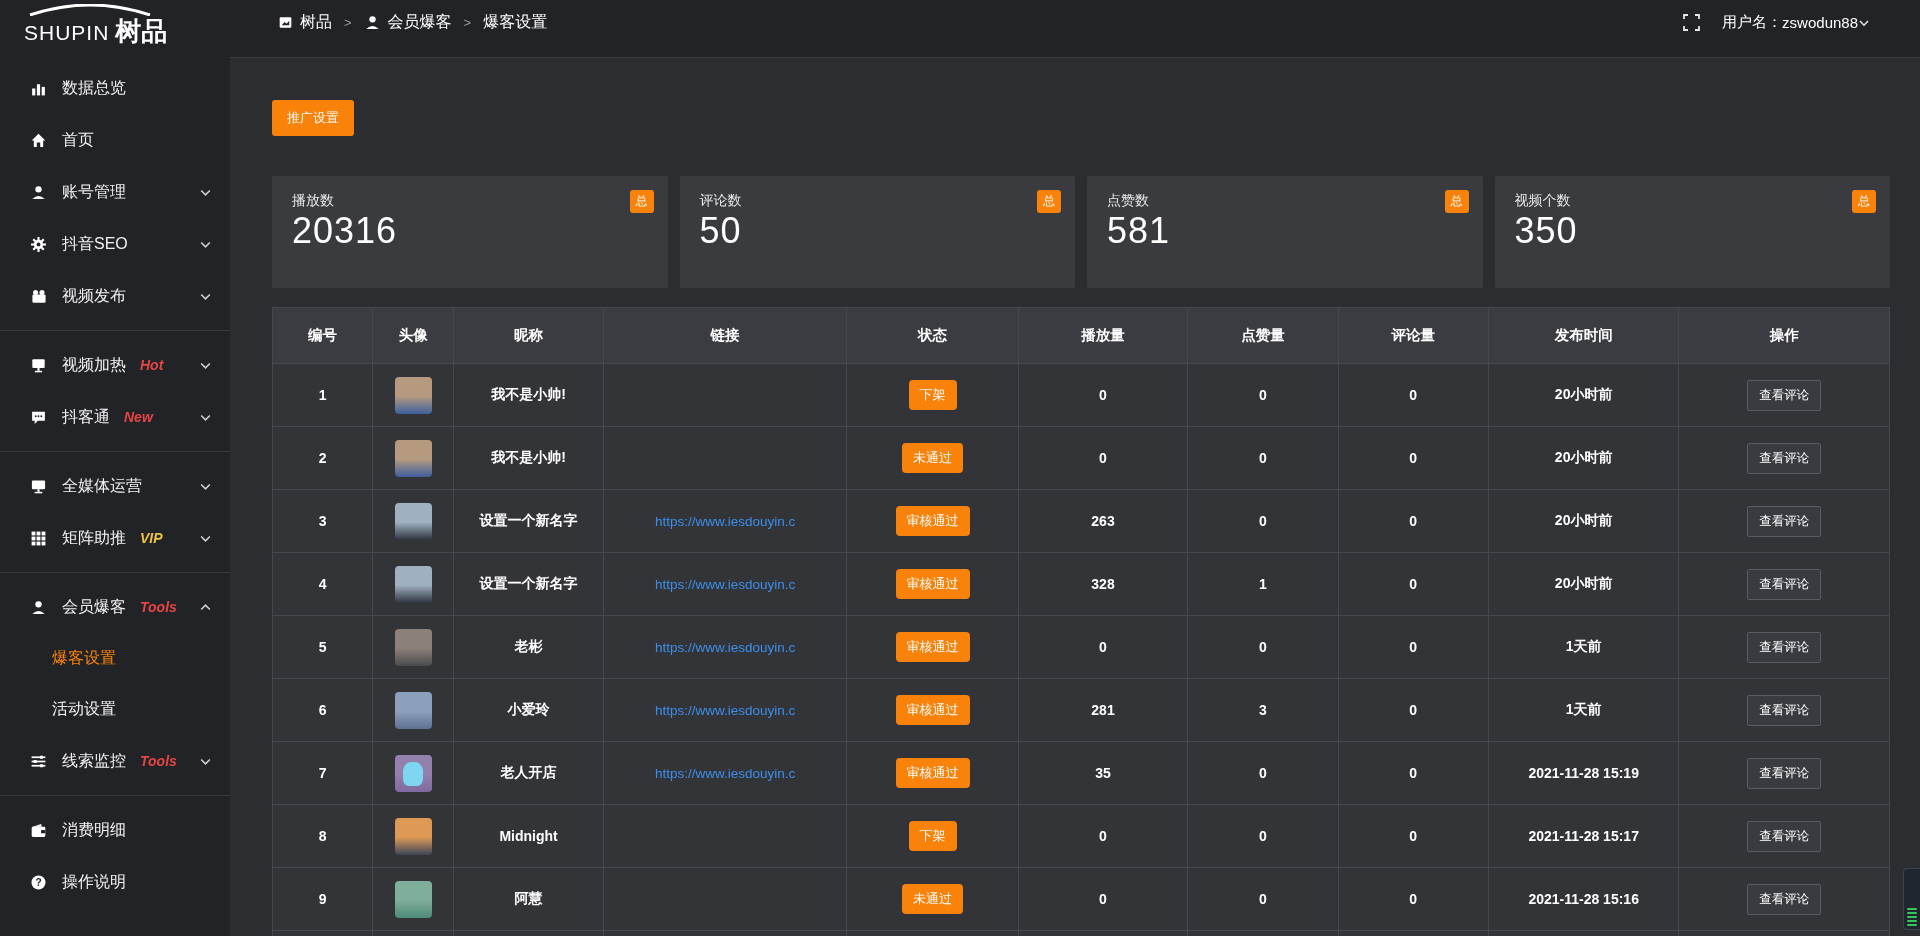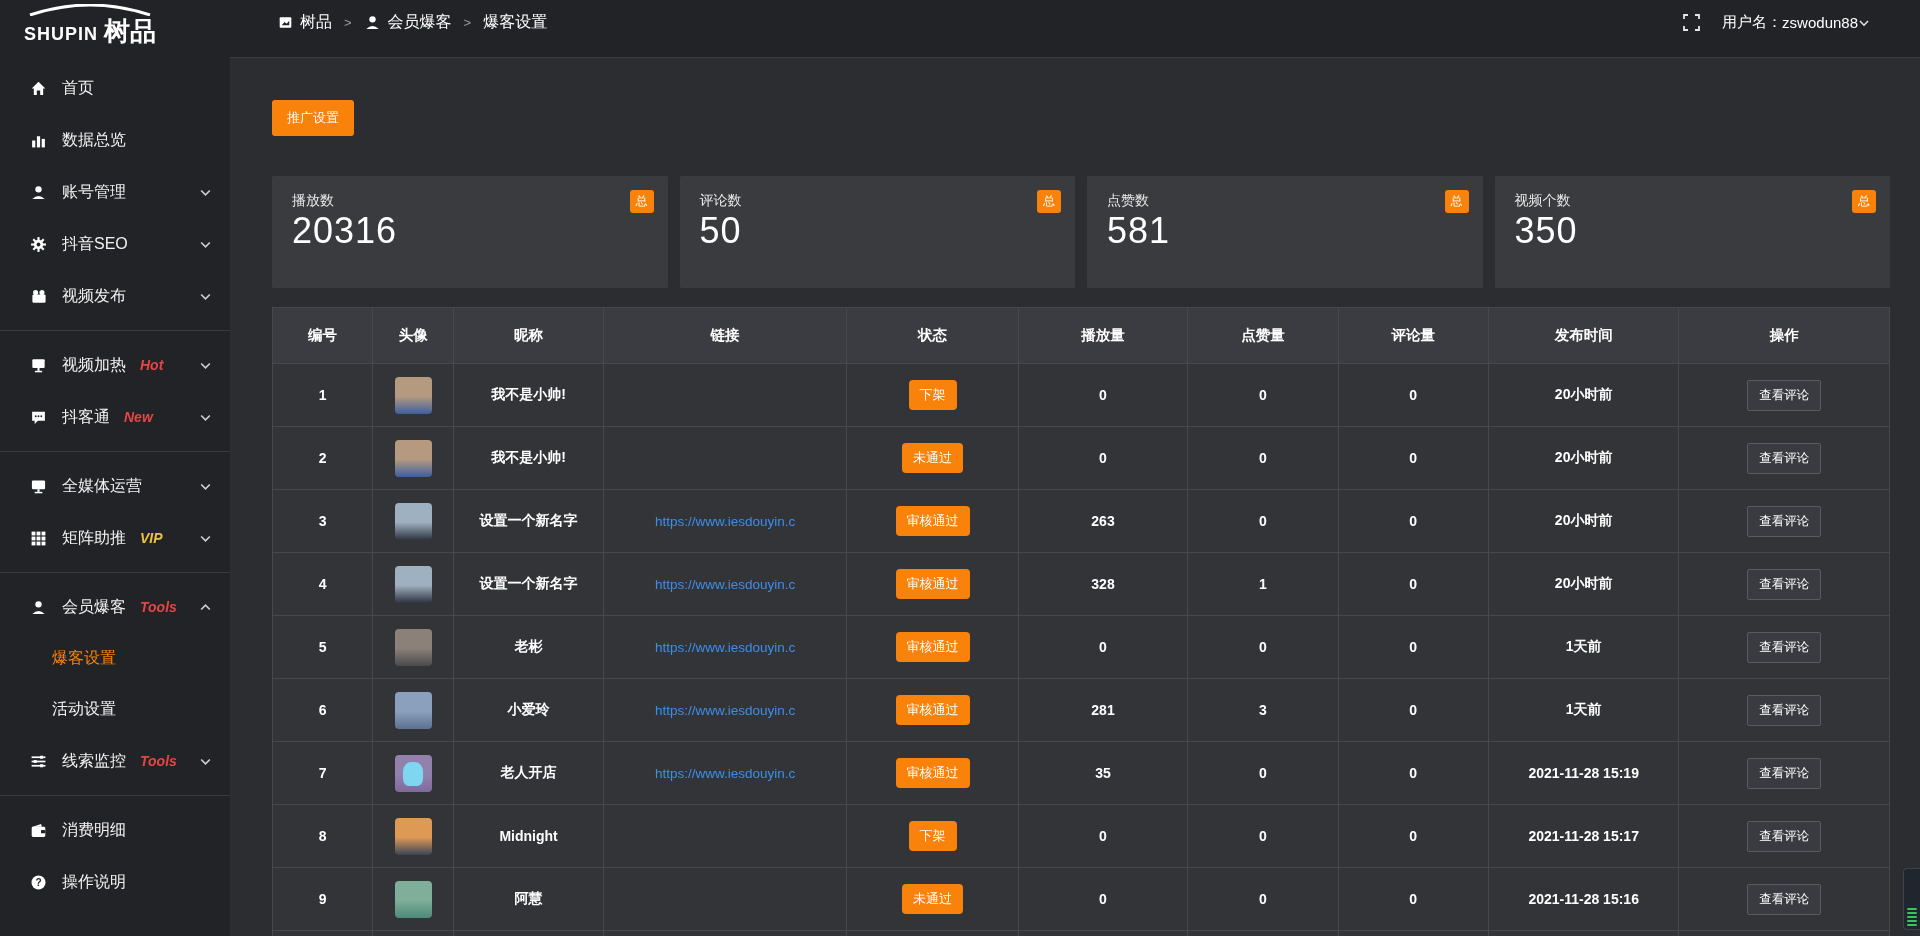--- a/index.html
+++ b/index.html
@@ -7,21 +7,21 @@
   body {
     font-family:"Liberation Sans","DejaVu Sans",sans-serif;
     background:#2c2d31; color:#fff;
   }
   .app { display:flex; width:1920px; height:936px; }
 
   
   .sidebar { width:230px; flex:0 0 230px; height:936px; background:#222327; overflow:hidden; }
   .logo { height:58px; position:relative; padding:14px 0 0 24px; white-space:nowrap; }
   .logo svg.arc { position:absolute; top:4px; left:26px; }
-  .logo .en { font-size:18px; font-weight:700; letter-spacing:1px; }
+  .logo .en { font-size:21px; font-weight:400; letter-spacing:1px; }
   .logo .cn { font-size:26px; font-weight:800; margin-left:6px; }
   .menu { list-style:none; padding-top:4px; }
   .menu li.item {
     height:52px; display:flex; align-items:center; padding:0 18px 0 30px;
     font-size:16px; color:#f2f2f2; cursor:pointer; position:relative;
   }
   .menu li.item .mi { width:18px; height:18px; margin-right:14px; flex:0 0 18px; display:flex; align-items:center; }
   .menu li.item .lbl { white-space:nowrap; }
   .menu li.item .badge { font-style:italic; font-weight:700; font-size:14px; margin-left:14px; }
   .menu li.item .chev { margin-left:auto; display:flex; align-items:center; }
@@ -96,35 +96,35 @@
   <aside class="sidebar">
     <div class="logo">
       <svg class="arc" width="128" height="12" viewBox="0 0 128 12">
         <path d="M4 11 Q64 -9 124 11" stroke="#fff" stroke-width="3" fill="none"></path>
       </svg>
       <span class="en">SHUPIN</span><span class="cn">树品</span>
     </div>
     <ul class="menu" id="menu">
         <li class="item">
           <span class="mi">
-            <svg width="17" height="17" viewBox="0 0 16 16">
-              <path d="M8 1.6 L14.4 8 H12.4 V14 H9.6 V9.8 H6.4 V14 H3.6 V8 H1.6 Z" fill="#fff"></path>
-            </svg>
-          </span>
-          <span class="lbl">首页</span>
-        </li>
-        <li class="item">
-          <span class="mi">
             <svg width="17" height="17" viewBox="0 0 16 16" fill="#fff">
               <rect x="2" y="8" width="3" height="6.5"></rect>
               <rect x="6.5" y="4" width="3" height="10.5"></rect>
               <rect x="11" y="6.5" width="3" height="8"></rect>
             </svg>
           </span>
           <span class="lbl">数据总览</span>
+        </li>
+        <li class="item">
+          <span class="mi">
+            <svg width="17" height="17" viewBox="0 0 16 16">
+              <path d="M8 1.6 L14.4 8 H12.4 V14 H9.6 V9.8 H6.4 V14 H3.6 V8 H1.6 Z" fill="#fff"></path>
+            </svg>
+          </span>
+          <span class="lbl">首页</span>
         </li>
         <li class="item">
           <span class="mi">
             <svg width="17" height="17" viewBox="0 0 16 16" fill="#fff">
               <circle cx="8" cy="5" r="3"></circle>
               <path d="M2.2 14.2 Q8 8.2 13.8 14.2 Z"></path>
             </svg>
           </span>
           <span class="lbl">账号管理</span>
           <span class="chev">

